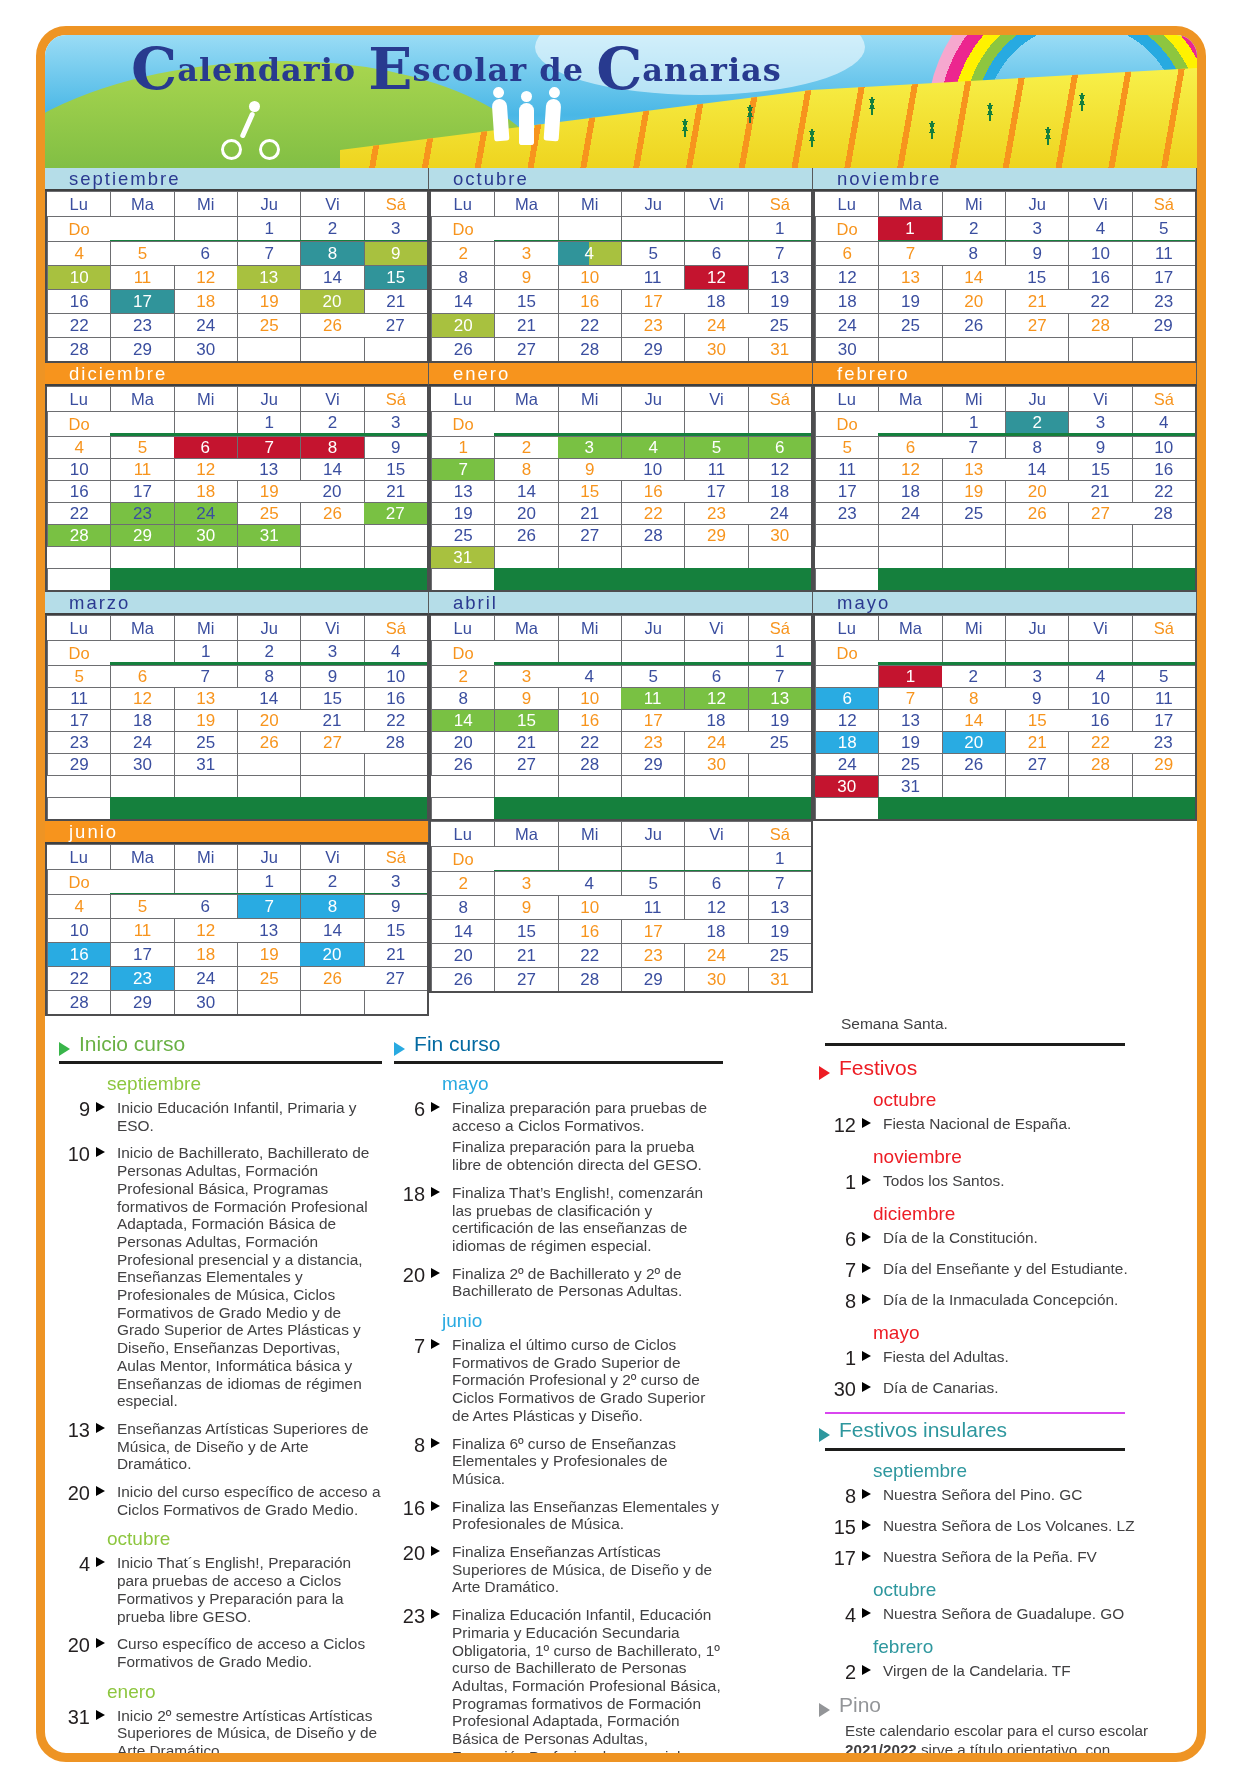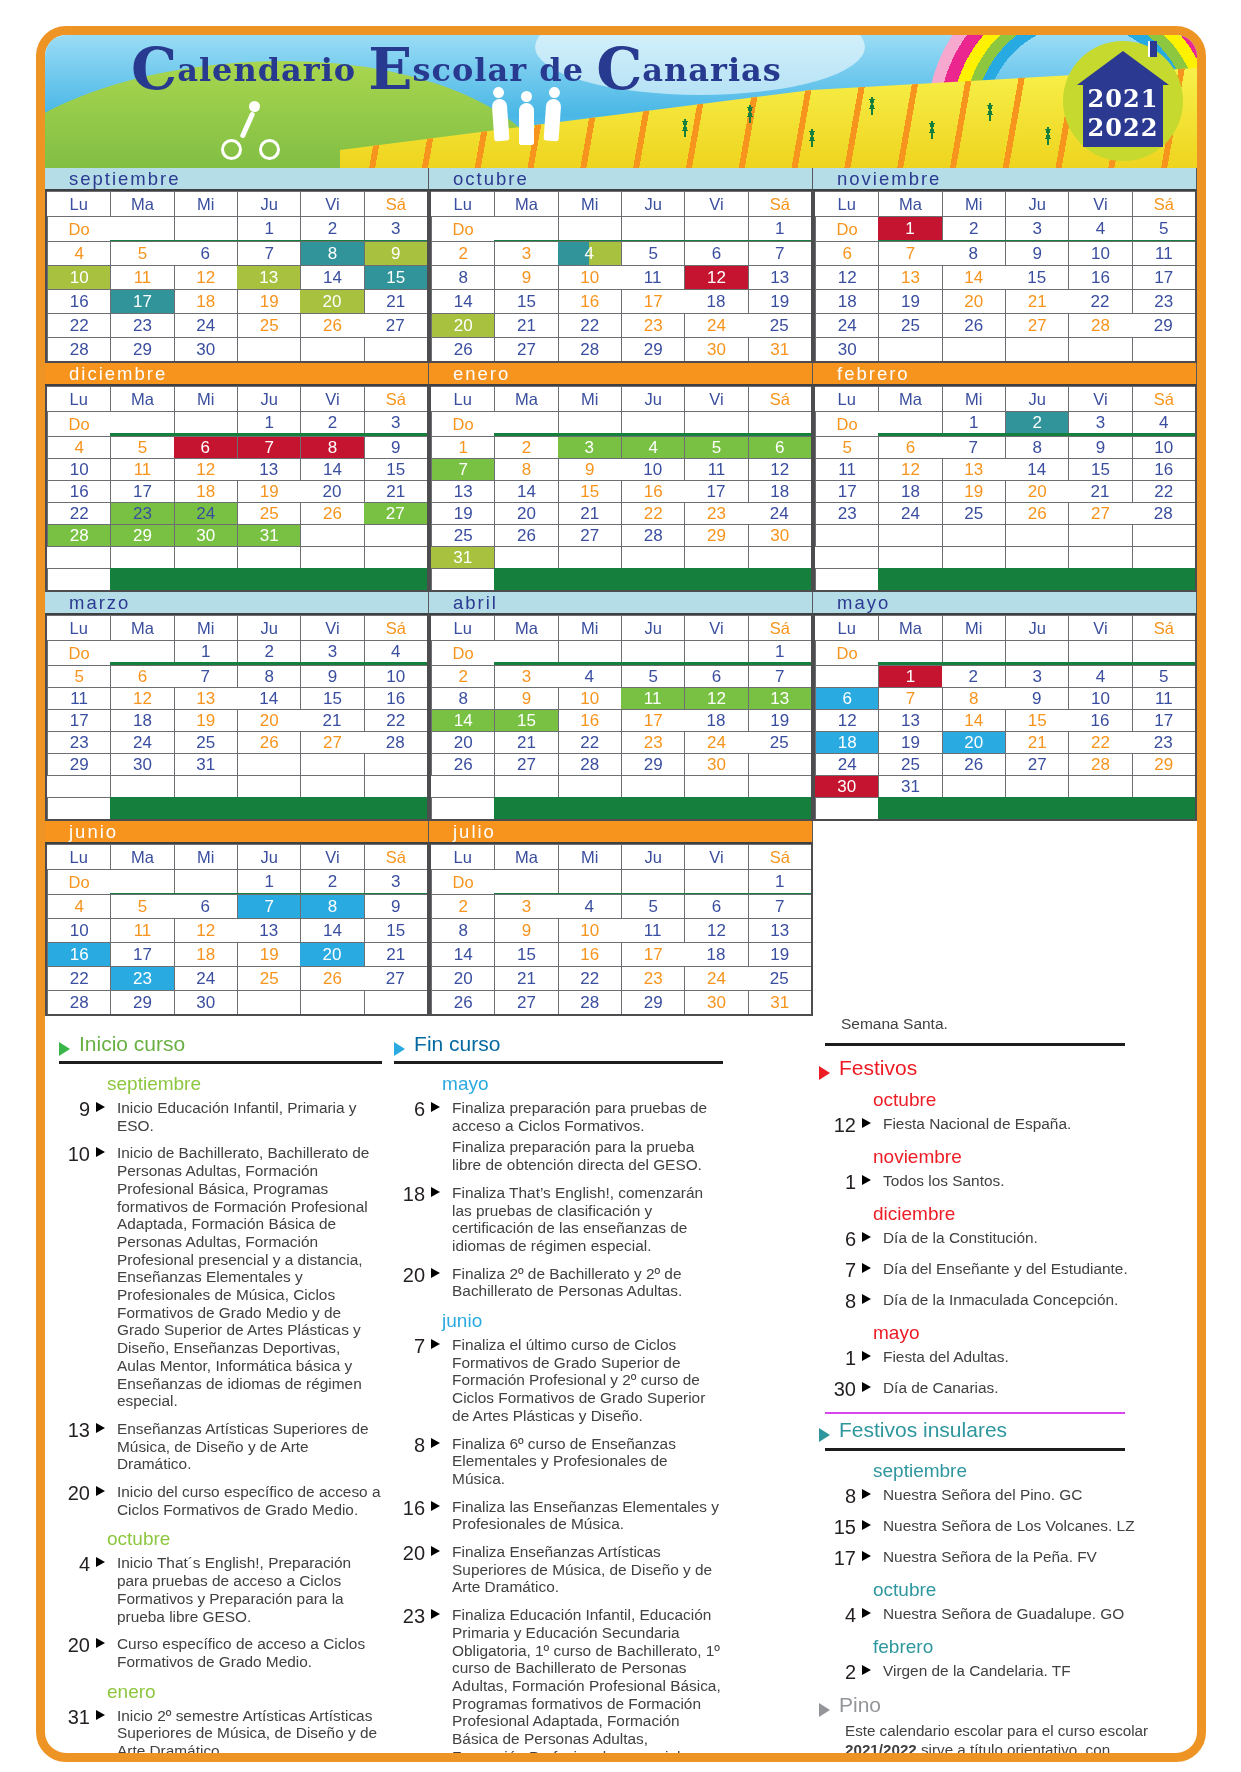--- a/index.html
+++ b/index.html
@@ -148,28 +148,20 @@
       <div class="wheel w2"></div>
       <div class="cyc-body"></div>
       <div class="cyc-head"></div>
     </div>
     <div class="walker" style="left:448px;top:64px;transform:rotate(-4deg)"></div>
     <div class="walker" style="left:474px;top:68px"></div>
     <div class="walker" style="left:500px;top:64px;transform:rotate(4deg)"></div>
     <div class="title">
       <span class="cap">C</span><span class="rest">alendario </span><span class="cap">E</span><span class="rest">scolar de </span><span class="cap">C</span><span class="rest">anarias</span>
     </div>
-    <div class="badge">
-      <div class="house">
-        <div class="roof"></div>
-        <div class="chimney"></div>
-        <div class="yr">2021</div>
-        <div class="yr">2022</div>
-      </div>
-    </div>
   </div>
 
   <div id="cal-rows">
       <div class="cal-row r0 band-blue">
         <div class="month">
           <div class="mband">septiembre</div>
           <div class="mgrid">
             <div class="dow">Lu</div>
             <div class="dow">Ma</div>
             <div class="dow">Mi</div>
@@ -679,21 +671,20 @@
             <div class="day">27</div>
             <div class="day">28</div>
             <div class="day">29</div>
             <div class="day">30</div>
             <div class="day"></div>
             <div class="day we"></div>
             <div class="day we"></div>
           </div>
         </div>
         <div class="month">
-          <div class="mband">julio</div>
           <div class="mgrid">
             <div class="dow">Lu</div>
             <div class="dow">Ma</div>
             <div class="dow">Mi</div>
             <div class="dow">Ju</div>
             <div class="dow">Vi</div>
             <div class="dow we">Sá</div>
             <div class="dow we">Do</div>
             <div class="day"></div>
             <div class="day"></div>

